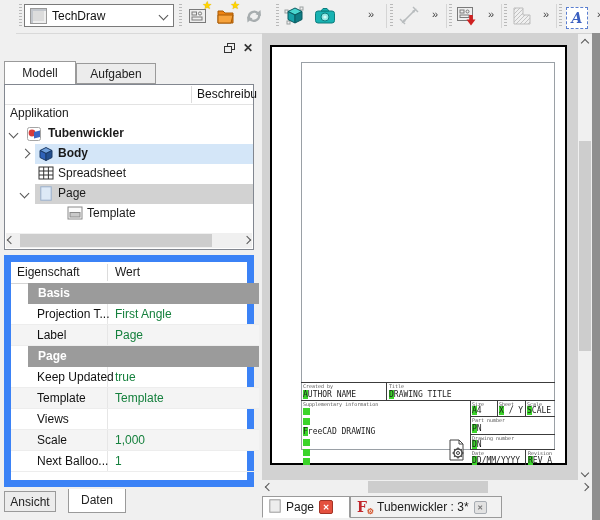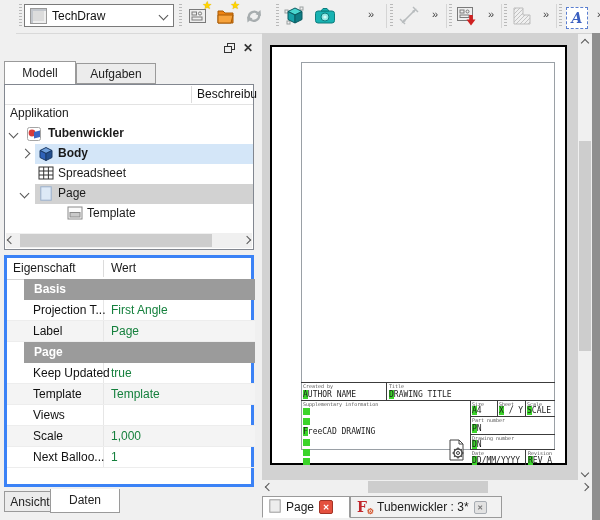--- a/index.html
+++ b/index.html
@@ -40,21 +40,21 @@
   .treehdr .d{position:absolute;left:186px;top:1px;width:1px;height:17px;background:#dcdcdc;}
   .trow{position:absolute;left:0;width:248px;height:20px;}
   .trow .lbl{position:absolute;top:2px;font-size:12px;white-space:nowrap;}
   .hl{position:absolute;top:0;height:20px;}
   .texp{position:absolute;top:6px;}
   .ticon{position:absolute;top:2px;}
   .hscroll,.vscroll{position:absolute;background:#f0f0f0;}
   .sb-arrow{position:absolute;display:flex;align-items:center;justify-content:center;}
   .sb-thumb{position:absolute;background:#cdcdcd;}
   
-  .proptable{position:absolute;left:4px;top:219px;width:250px;height:232px;background:#fff;border:3px solid #3b82f6;box-sizing:border-box;}
+  .proptable{position:absolute;left:4px;top:219px;width:250px;height:232px;background:#fff;border:7px solid #3b82f6;box-sizing:border-box;}
   .phdr{position:absolute;left:0;top:0;width:248px;height:21px;border-bottom:1px solid #d5d5d5;}
   .phdr .n{position:absolute;left:6px;top:3px;}
   .phdr .v{position:absolute;left:104px;top:3px;}
   .phdr .d{position:absolute;left:96px;top:2px;width:1px;height:17px;background:#dcdcdc;}
   .prow{position:absolute;left:0;width:248px;height:21px;border-bottom:1px solid #ededed;box-sizing:border-box;}
   .prow.alt{background:#f4f4f4;}
   .prow .n{position:absolute;left:26px;top:3px;color:#111;white-space:nowrap;}
   .prow .v{position:absolute;left:104px;top:3px;color:#15803d;white-space:nowrap;}
   .prow .cd{position:absolute;left:96px;top:0;width:1px;height:20px;background:#e6e6e6;}
   .pgroup{position:absolute;left:0;width:248px;height:21px;}
@@ -341,21 +341,21 @@
       <div class="prow" style="top:189px">
         <div class="cd"></div>
         <span class="n">Next Balloo...</span>
         <span class="v">1</span>
       </div>
     </div>
 
     <div class="tab" style="left:4px;top:455px;width:52px;height:21px;line-height:20px">
       <span>Ansicht</span>
     </div>
-    <div class="tab active" style="left:50px;top:453px;width:70px;height:24px;line-height:23px;border-top:none">
+    <div class="tab active" style="left:68px;top:453px;width:58px;height:24px;line-height:23px;border-top:none">
       <span>Daten</span>
     </div>
   </div>
 
   <div class="mdi">
 
     <div class="page">
       <div class="frame"></div>
 
       <div class="tb">

